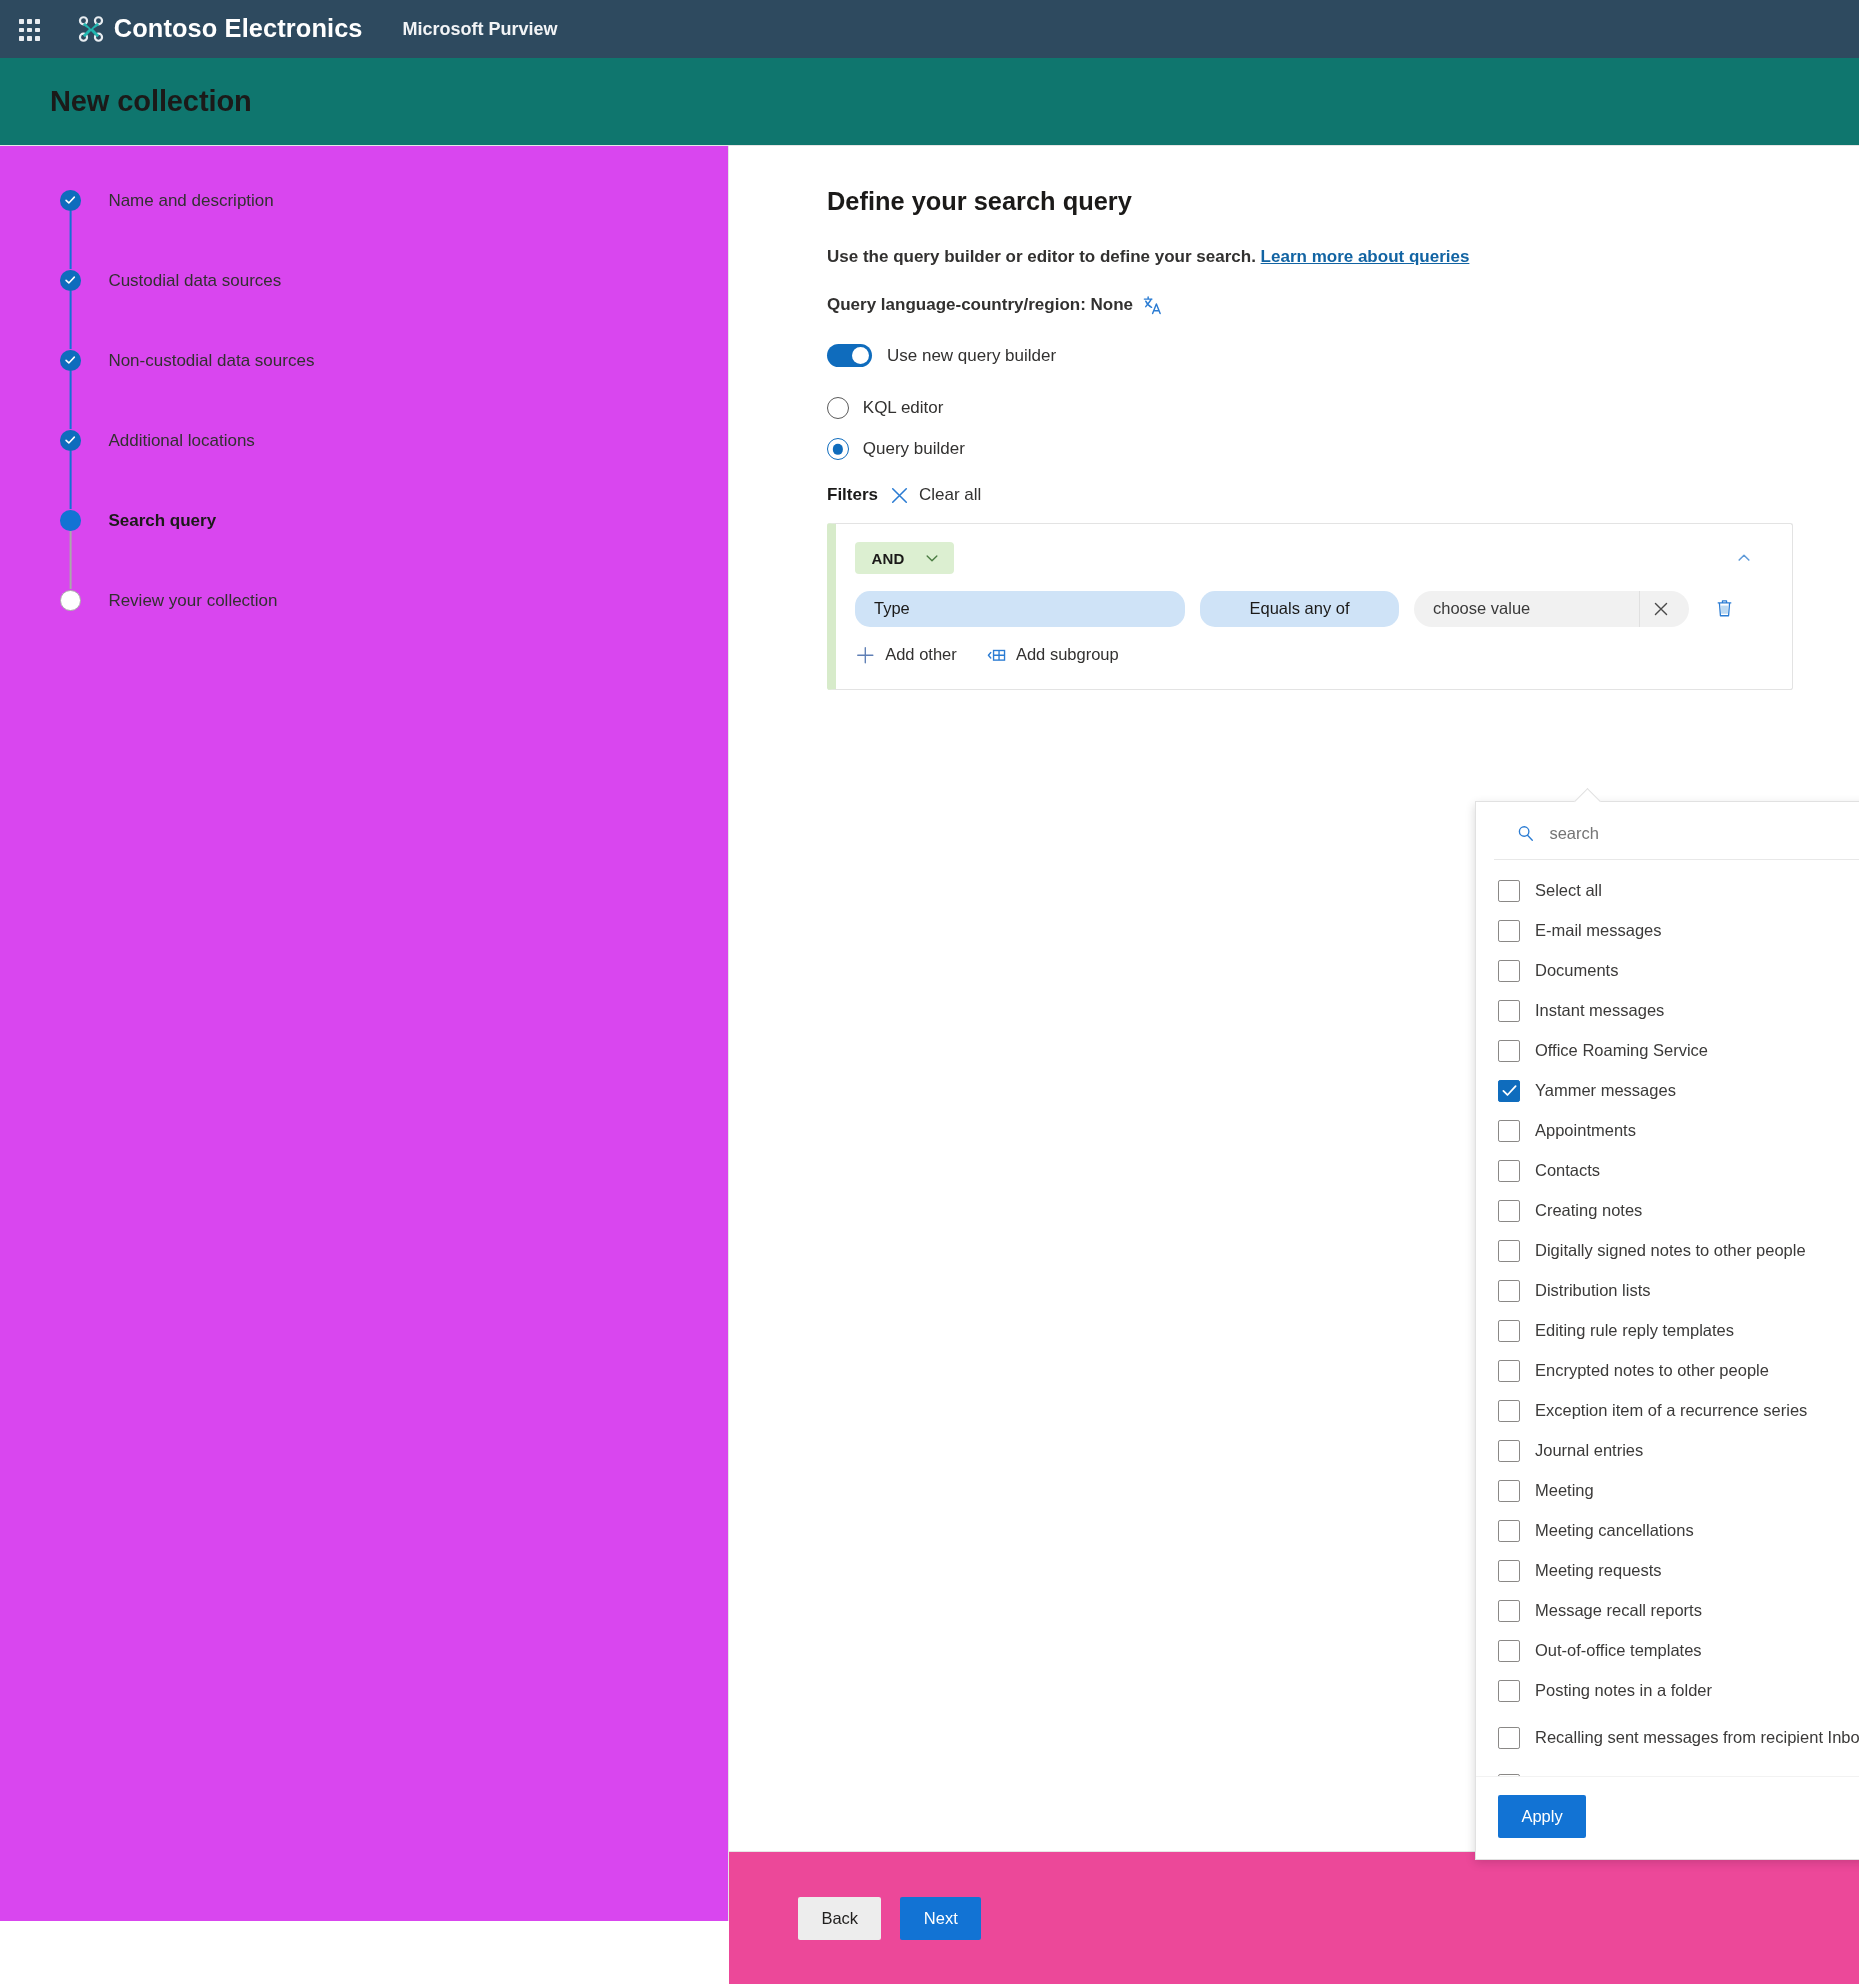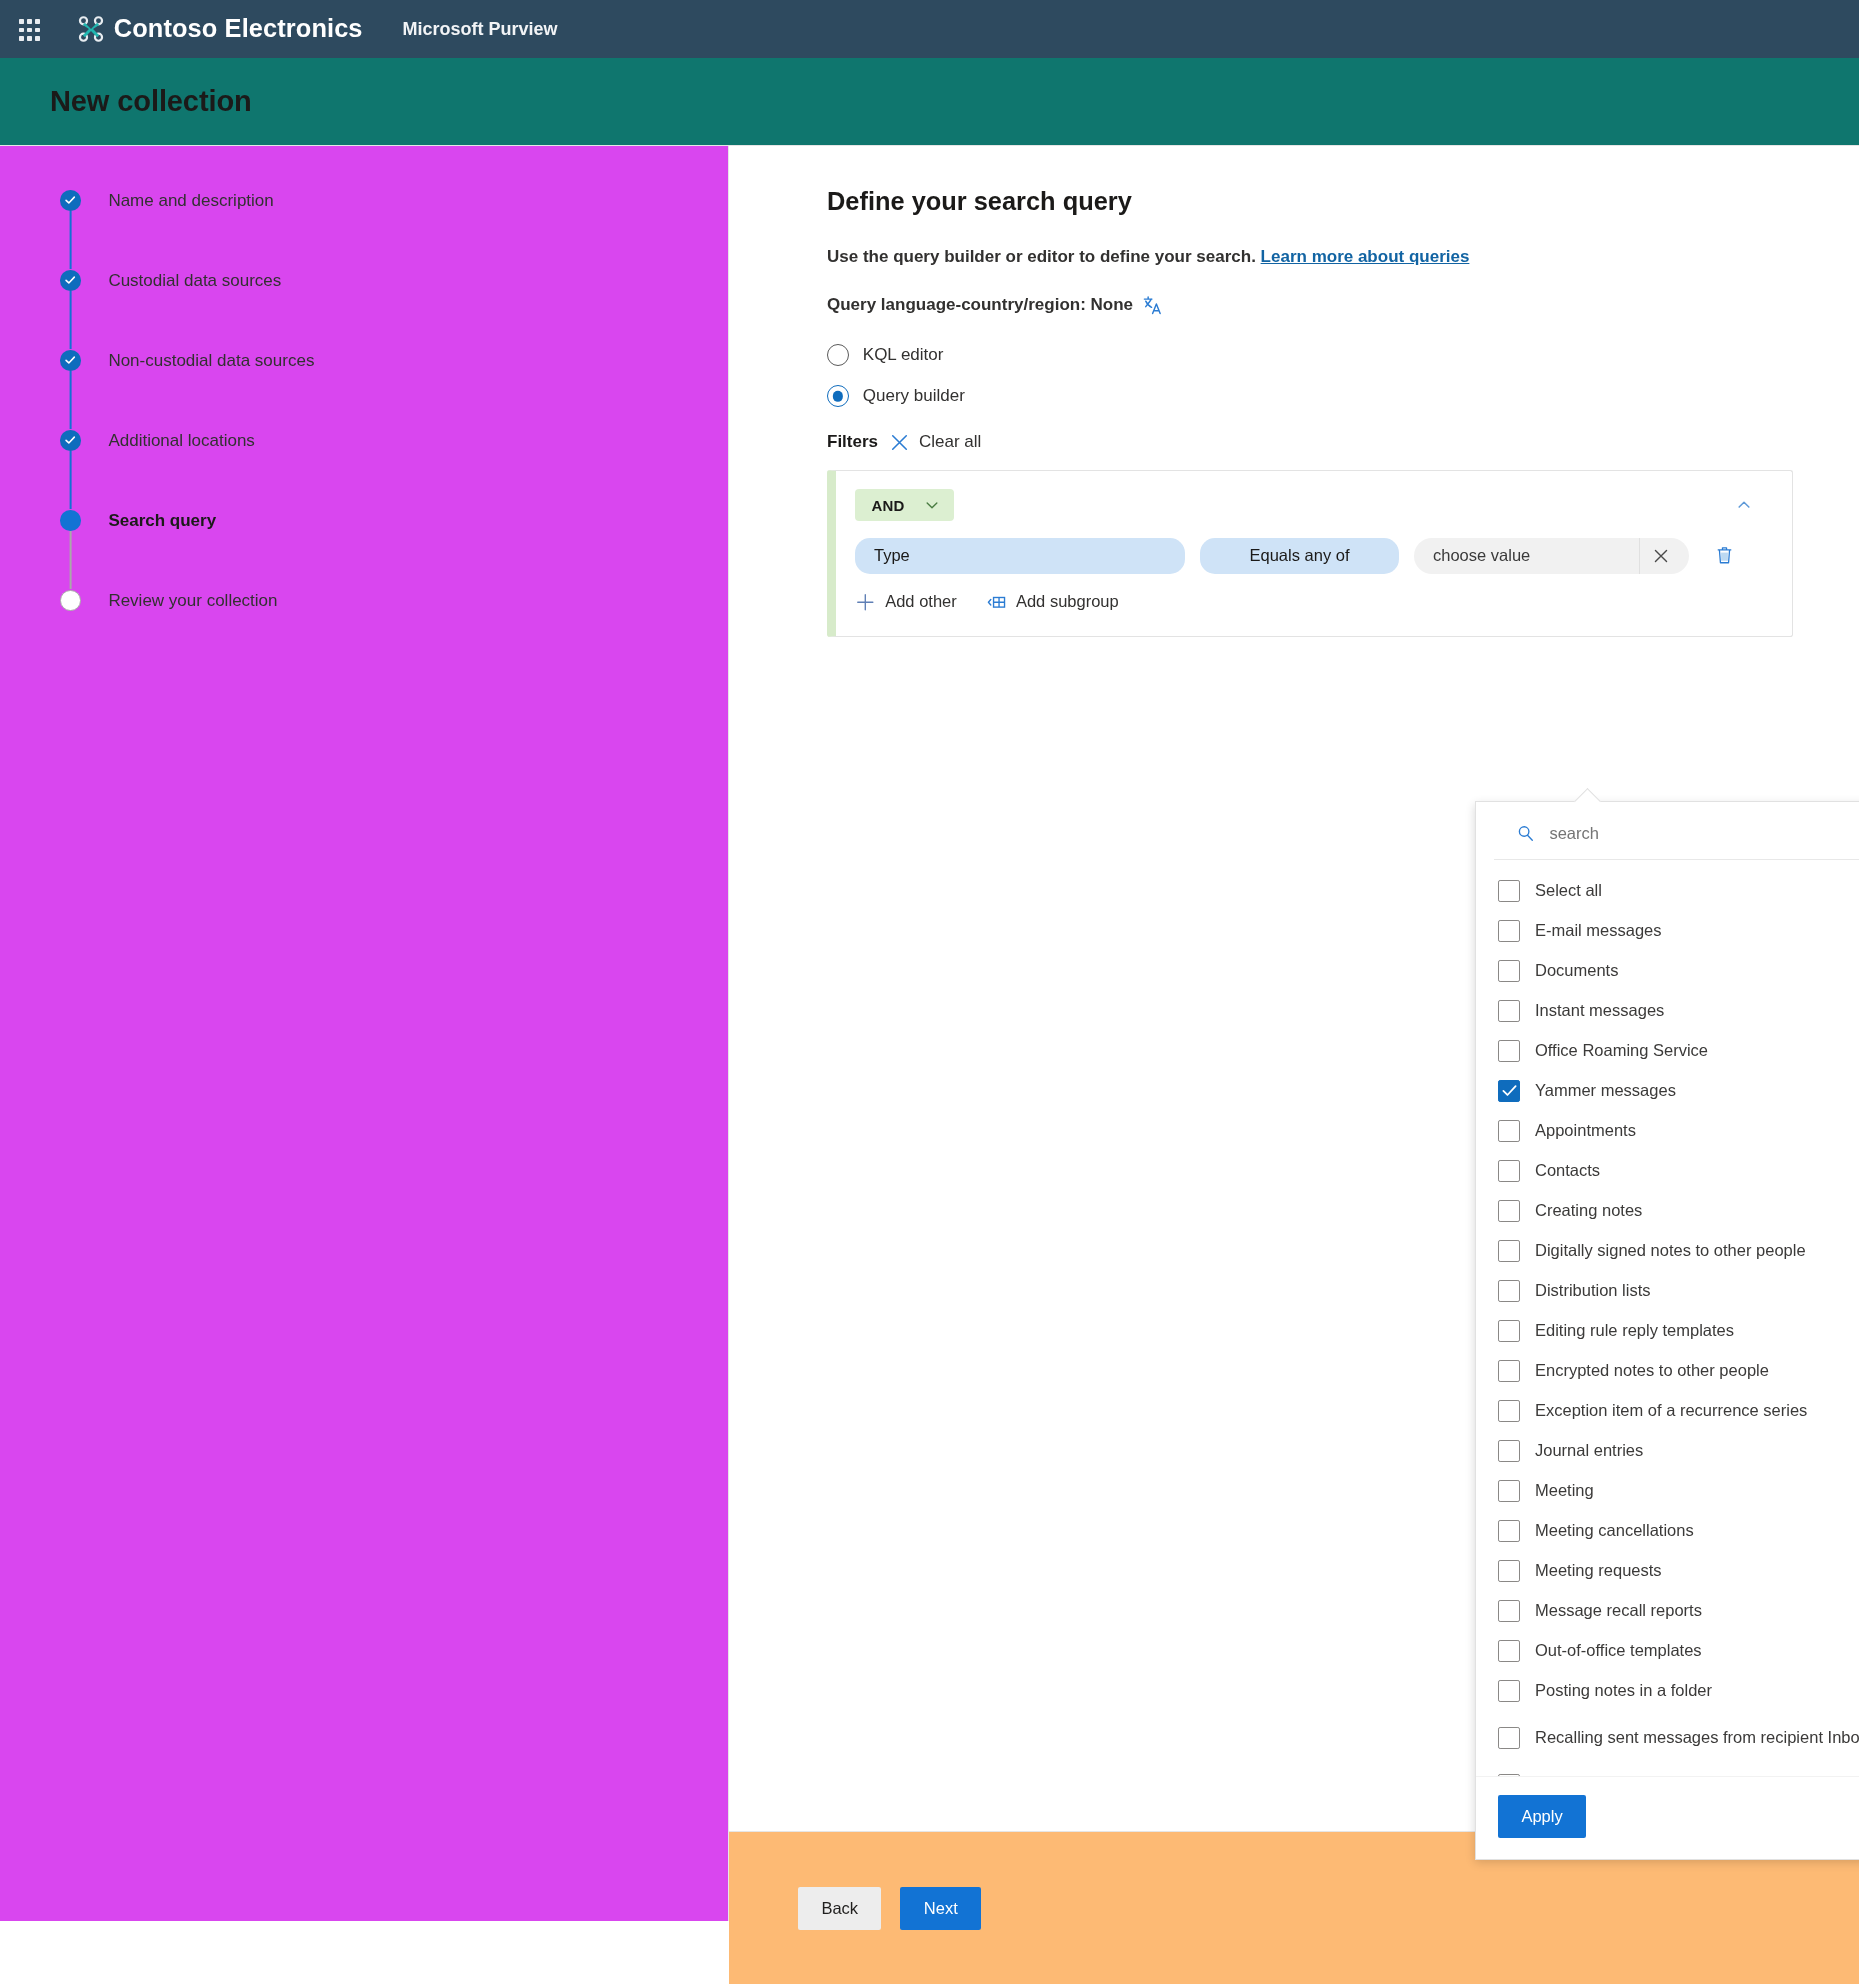--- a/index.html
+++ b/index.html
@@ -423,23 +423,23 @@
   }
   .btn-primary { background: #1273d4; color: #ffffff; }
   .btn-secondary { background: #ededed; color: #201f1e; }
 
   
   .footer {
     position: absolute;
     left: 729px;
     right: 0;
     bottom: 0;
-    height: 154px;
+    height: 134px;
     border-top: 0.7px solid #e6e6e6;
-    background: #fdba74;
+    background: #ec4899;
     display: flex;
     align-items: center;
     padding-left: 69px;
     gap: 19px;
     z-index: 10;
   }
 </style>
 </head>
 <body>
 
@@ -559,20 +559,26 @@
     <div class="lang-line">
       <span>Query language-country/region: None</span>
       <span class="lang-icon">
         <svg viewBox="0 0 30 30" xmlns="http://www.w3.org/2000/svg">
           <path d="M2 6 h11 M7.5 3 v3 M4 17 C7 13 10 10 12 6 M4 9 C6.5 14 9 16.5 12.5 18" fill="none" stroke="#2b7cd3" stroke-width="2.1" stroke-linecap="round"></path>
           <path d="M14 27 L19.5 13 L25 27 M16 23 h7" fill="none" stroke="#2b7cd3" stroke-width="2.1" stroke-linecap="round" stroke-linejoin="round"></path>
         </svg>
       </span>
     </div>
 
+    <div class="toggle-row">
+      <div class="toggle">
+        <div class="knob"></div>
+      </div>
+      <span class="toggle-label">Use new query builder</span>
+    </div>
 
     <div class="radio-row">
       <span class="radio"></span>
       <span class="radio-label">KQL editor</span>
     </div>
 
     <div class="radio-row">
       <span class="radio checked"></span>
       <span class="radio-label">Query builder</span>
     </div>

